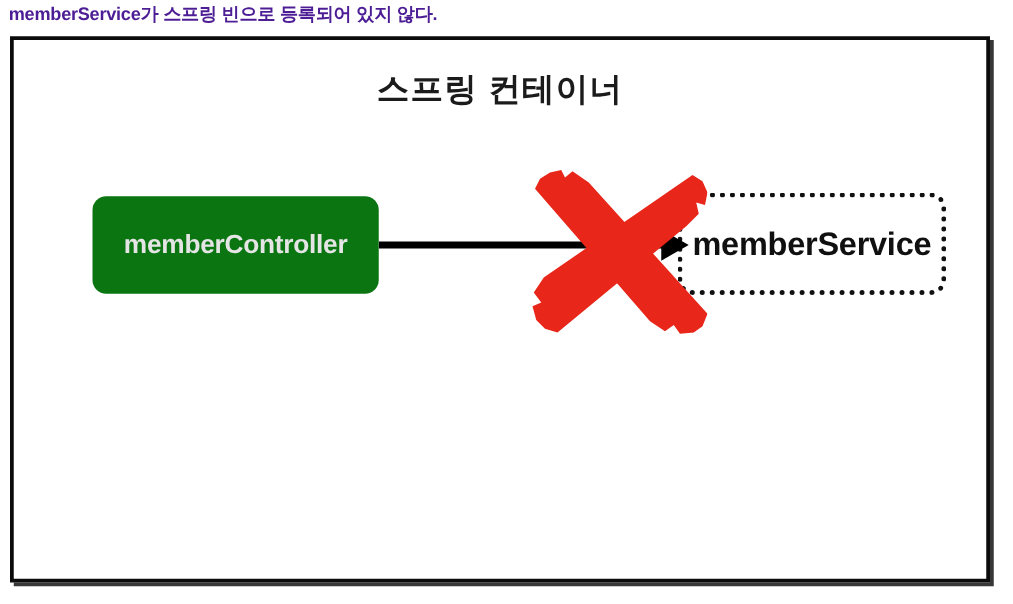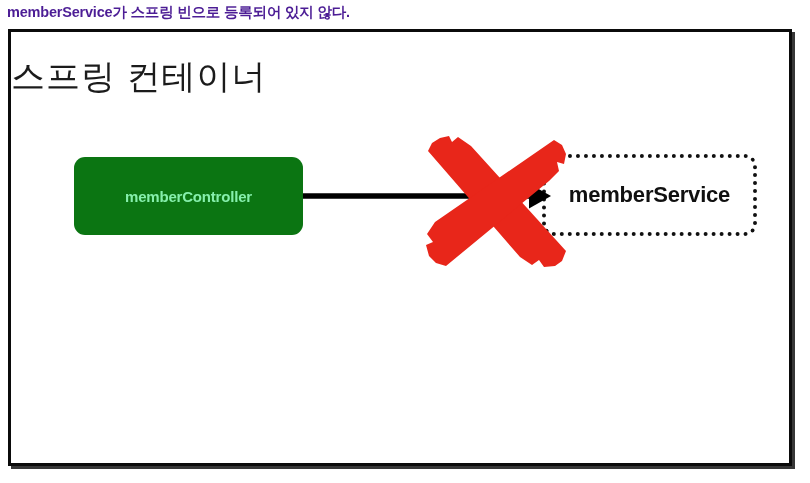--- a/index.html
+++ b/index.html
@@ -41,43 +41,43 @@
     border: 3px solid #0b0b0b;
     box-sizing: border-box;
     box-shadow: 3px 3px 0 0 rgba(20,20,20,0.85);
   }
 
   #container-title {
     position: absolute;
     left: 0;
     top: 22px;
     width: 100%;
-    text-align: left;
-    font-size: 34px;
-    font-weight: 400;
+    text-align: center;
+    font-size: 26px;
+    font-weight: 700;
     color: #1b1b1b;
     letter-spacing: 1px;
   }
 
   
   #member-controller-box {
     position: absolute;
     left: 63px;
     top: 125px;
     width: 229px;
     height: 78px;
     background: #0b7512;
     border-radius: 11px;
     display: flex;
     align-items: center;
     justify-content: center;
   }
   #member-controller-box .box-label {
-    color: #86efac;
-    font-size: 15px;
+    color: #e5e5e5;
+    font-size: 21px;
     font-weight: bold;
     letter-spacing: -0.2px;
   }
 
   
   #member-service-box {
     position: absolute;
     left: 531px;
     top: 122px;
     width: 215px;
@@ -85,21 +85,21 @@
     background: transparent;
     border: 4px dotted #111111;
     border-radius: 12px;
     box-sizing: border-box;
     display: flex;
     align-items: center;
     justify-content: center;
   }
   #member-service-box .box-label {
     color: #101010;
-    font-size: 22px;
+    font-size: 26px;
     font-weight: bold;
     letter-spacing: -0.2px;
   }
 
   
   #dependency-arrow {
     position: absolute;
     left: 292px;
     top: 140px;
     width: 248px;

